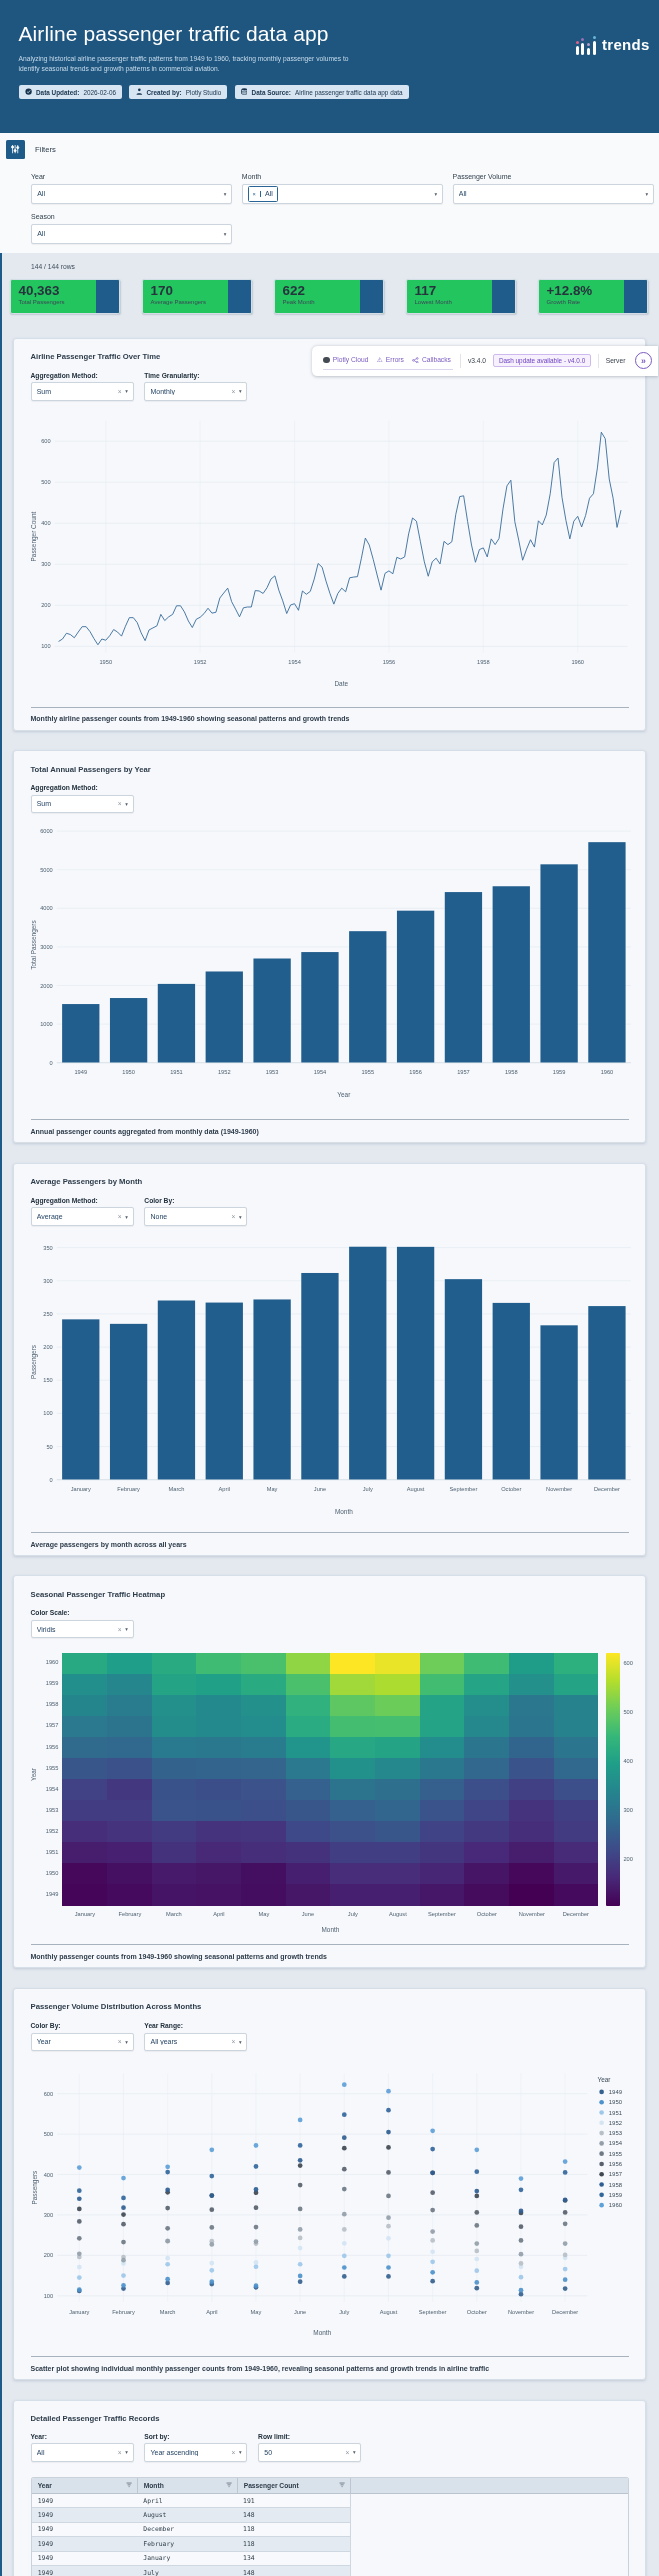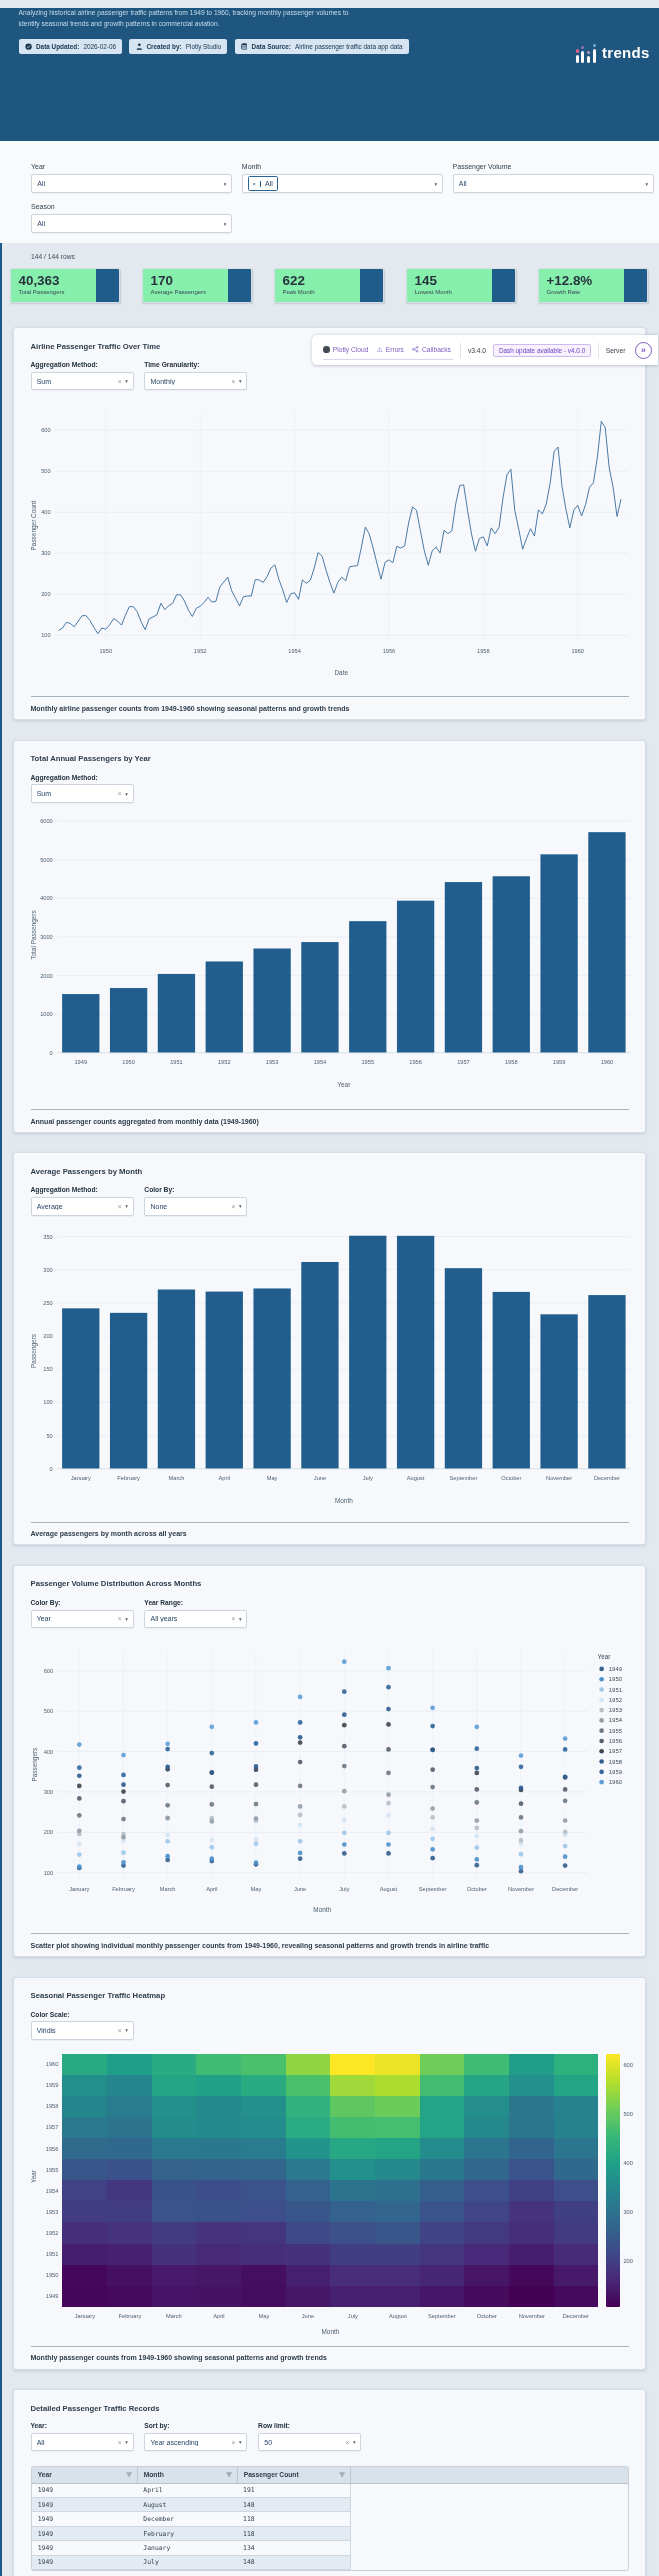--- a/index.html
+++ b/index.html
@@ -32,21 +32,21 @@
   .dd-x{color:#8c98a4;font-size:6.7px;margin:0 3.6px 0 3.1px;}
   .dd-caret{color:#55606c;font-size:5.2px;}
   .chip{display:inline-flex;align-items:center;border:0.5px solid #2a6496;border-radius:1.5px;height:13.4px;background:#fff;}
   .chip-x{padding:0 3.6px;border-right:0.5px solid #2a6496;color:#2a6496;font-size:5.7px;}
   .chip-label{padding:0 4.6px;color:#1b3c5e;}
   
   .main{background:#e4e9f0;padding:10.3px 0 6.2px;position:relative;}
   .left-strip{position:absolute;left:0;top:0;bottom:0;width:1.5px;background:#1e5b88;}
   .rows-info{margin:0 0 8.2px 31px;font-size:6.7px;color:#3f4c59;}
   .stats{display:flex;gap:22px;margin:0 10.3px;}
-  .stat{position:relative;width:110px;height:35px;background:#86efac;border:0.5px solid #d5dde6;border-radius:2.1px;box-shadow:0.5px 1px 1.5px rgba(90,105,125,.25);overflow:hidden;box-sizing:border-box;}
+  .stat{position:relative;width:110px;height:35px;background:#22c55e;border:0.5px solid #d5dde6;border-radius:2.1px;box-shadow:0.5px 1px 1.5px rgba(90,105,125,.25);overflow:hidden;box-sizing:border-box;}
   .stat-value{margin:3.6px 0 0 7.2px;font-size:13.4px;font-weight:700;color:#28333e;}
   .stat-label{margin:1px 0 0 7.2px;font-size:6px;color:#3c4856;}
   .stat-block{position:absolute;top:0;right:0;bottom:0;width:23px;background:#1f5c8b;}
   
   .card{position:relative;margin:19.6px 13px 0;background:#f6f8fb;border:0.5px solid #d6dee7;border-radius:3.1px;box-shadow:0 1px 2.6px rgba(80,95,115,.22);box-sizing:border-box;}
   .card:first-of-type{margin-top:24px;}
   .card-title{position:absolute;top:13.4px;left:16.5px;margin:0;font-size:7.7px;font-weight:700;color:#2e3c4b;}
   .controls{position:absolute;top:33px;left:16.5px;display:flex;gap:10.8px;}
   .control-label{display:block;font-size:6.7px;font-weight:700;color:#22303d;margin-bottom:3.6px;}
   .controls .dd{width:103px;}
@@ -78,20 +78,21 @@
   .dt-hfill{flex:1;}
   .dt-row{display:flex;height:14.4px;align-items:center;width:319px;border-bottom:0.5px solid #cfd8e1;border-right:0.5px solid #cfd8e1;box-sizing:border-box;font-family:"DejaVu Sans Mono",monospace;font-size:6.4px;color:#313f4c;background:#f7f9fc;}
   .dt-row:nth-child(even){background:#e3eaf1;}
   .dt-cell{box-sizing:border-box;padding-left:6.2px;overflow:hidden;white-space:nowrap;}
   .fico{display:inline-flex;}
 </style>
 </head>
 <body>
 
 <header class="header">
+  <h1 class="page-title">Airline passenger traffic data app</h1>
   <p class="subtitle">Analyzing historical airline passenger traffic patterns from 1949 to 1960, tracking monthly passenger volumes to identify seasonal trends and growth patterns in commercial aviation.</p>
   <div class="badges" id="badges">
       <span class="badge">
         <span class="fico">
           <svg width="7.2" height="7.2" viewBox="0 0 14 14">
             <circle cx="7" cy="7" r="6.2" fill="#17334d"></circle>
             <path d="M4 7.2 L6.2 9.3 L10 4.8" stroke="#d7e4f1" stroke-width="1.6" fill="none"></path>
           </svg>
         </span>
         <b>Data Updated:</b>
@@ -136,20 +137,35 @@
         <div class="logo-col">
           <div class="logo-dot" style="background: rgb(106, 182, 221);"></div>
           <div class="logo-bar" style="height: 13.4px;"></div>
         </div>
       </div>
     <span class="logo-text">trends</span>
   </div>
 </header>
 
 <section class="filters">
+  <div class="filters-head">
+    <span class="filters-icon">
+      <svg width="10.3" height="10.3" viewBox="0 0 20 20">
+          <g stroke="#ffffff" stroke-width="1.6" fill="#ffffff">
+            <line x1="5" y1="2" x2="5" y2="18"></line>
+            <circle cx="5" cy="6" r="2.1"></circle>
+            <line x1="10" y1="2" x2="10" y2="18"></line>
+            <circle cx="10" cy="13" r="2.1"></circle>
+            <line x1="15" y1="2" x2="15" y2="18"></line>
+            <circle cx="15" cy="7" r="2.1"></circle>
+          </g>
+        </svg>
+    </span>
+    <span class="filters-title">Filters</span>
+  </div>
   <div class="filters-grid">
     <div>
       <div class="flabel">Year</div>
       <div class="dd dd-lg">
           <span class="dd-value">All</span>
           <span class="dd-caret">▾</span>
         </div>
     </div>
     <div>
       <div class="flabel">Month</div>
@@ -192,21 +208,21 @@
         <div class="stat-value">170</div>
         <div class="stat-label">Average Passengers</div>
         <div class="stat-block"></div>
       </div>
       <div class="stat">
         <div class="stat-value">622</div>
         <div class="stat-label">Peak Month</div>
         <div class="stat-block"></div>
       </div>
       <div class="stat">
-        <div class="stat-value">145</div>
+        <div class="stat-value">117</div>
         <div class="stat-label">Lowest Month</div>
         <div class="stat-block"></div>
       </div>
       <div class="stat">
         <div class="stat-value">+12.8%</div>
         <div class="stat-label">Growth Rate</div>
         <div class="stat-block"></div>
       </div>
     </div>
 
@@ -408,20 +424,215 @@
         <text x="937.9166666666666" y="495" fill="#4d5f70" font-size="11" text-anchor="middle">October</text>
         <rect x="994.545" y="173.31098591549295" width="72.41" height="299.68901408450705" fill="#215e8e"></rect>
         <text x="1030.75" y="495" fill="#4d5f70" font-size="11" text-anchor="middle">November</text>
         <rect x="1087.378333333333" y="135.97859154929574" width="72.41" height="337.02140845070426" fill="#215e8e"></rect>
         <text x="1123.5833333333333" y="495" fill="#4d5f70" font-size="11" text-anchor="middle">December</text>
         <line x1="56" y1="473" x2="1170" y2="473" stroke="#c9d4de"></line>
         <text x="613" y="539" fill="#4d5f70" font-size="12.5" text-anchor="middle">Month</text>
         <text x="16" y="244.5" fill="#4d5f70" font-size="12.5" text-anchor="middle" transform="rotate(-90 16 244.5)">Passengers</text>
       </svg>
     <div class="caption">Average passengers by month across all years</div>
+  </section>
+
+  <section class="card" style="height:393px">
+    <h2 class="card-title">Seasonal Passenger Traffic Heatmap</h2>
+    <div class="controls">
+        <div class="control">
+          <label class="control-label">Color Scale:</label>
+          <div class="dd">
+            <span class="dd-value">Viridis</span>
+            <span class="dd-x">×</span>
+            <span class="dd-caret">▾</span>
+          </div>
+        </div>
+      </div>
+    <div id="heatmap" class="hm-wrap" style="top:71px;height:289px">
+        <div class="hm-grid">
+          <div style="background: rgb(41, 169, 130);"></div>
+          <div style="background: rgb(31, 158, 137);"></div>
+          <div style="background: rgb(41, 170, 129);"></div>
+          <div style="background: rgb(64, 187, 115);"></div>
+          <div style="background: rgb(75, 192, 108);"></div>
+          <div style="background: rgb(144, 213, 67);"></div>
+          <div style="background: rgb(253, 231, 37);"></div>
+          <div style="background: rgb(233, 228, 39);"></div>
+          <div style="background: rgb(110, 205, 88);"></div>
+          <div style="background: rgb(64, 187, 115);"></div>
+          <div style="background: rgb(31, 157, 137);"></div>
+          <div style="background: rgb(46, 175, 126);"></div>
+          <div style="background: rgb(35, 143, 140);"></div>
+          <div style="background: rgb(37, 134, 141);"></div>
+          <div style="background: rgb(36, 164, 133);"></div>
+          <div style="background: rgb(33, 160, 136);"></div>
+          <div style="background: rgb(42, 170, 129);"></div>
+          <div style="background: rgb(75, 192, 108);"></div>
+          <div style="background: rgb(160, 217, 57);"></div>
+          <div style="background: rgb(173, 220, 48);"></div>
+          <div style="background: rgb(66, 188, 113);"></div>
+          <div style="background: rgb(37, 165, 133);"></div>
+          <div style="background: rgb(35, 144, 140);"></div>
+          <div style="background: rgb(36, 164, 133);"></div>
+          <div style="background: rgb(37, 133, 141);"></div>
+          <div style="background: rgb(41, 123, 142);"></div>
+          <div style="background: rgb(35, 144, 140);"></div>
+          <div style="background: rgb(36, 137, 141);"></div>
+          <div style="background: rgb(35, 144, 140);"></div>
+          <div style="background: rgb(48, 177, 125);"></div>
+          <div style="background: rgb(94, 199, 98);"></div>
+          <div style="background: rgb(107, 204, 90);"></div>
+          <div style="background: rgb(36, 163, 134);"></div>
+          <div style="background: rgb(35, 142, 140);"></div>
+          <div style="background: rgb(43, 119, 142);"></div>
+          <div style="background: rgb(38, 131, 142);"></div>
+          <div style="background: rgb(42, 121, 142);"></div>
+          <div style="background: rgb(44, 115, 142);"></div>
+          <div style="background: rgb(35, 141, 140);"></div>
+          <div style="background: rgb(36, 137, 141);"></div>
+          <div style="background: rgb(35, 140, 140);"></div>
+          <div style="background: rgb(43, 171, 129);"></div>
+          <div style="background: rgb(68, 189, 112);"></div>
+          <div style="background: rgb(70, 190, 111);"></div>
+          <div style="background: rgb(36, 163, 134);"></div>
+          <div style="background: rgb(36, 136, 141);"></div>
+          <div style="background: rgb(44, 117, 142);"></div>
+          <div style="background: rgb(38, 131, 142);"></div>
+          <div style="background: rgb(48, 107, 142);"></div>
+          <div style="background: rgb(49, 104, 142);"></div>
+          <div style="background: rgb(41, 122, 142);"></div>
+          <div style="background: rgb(42, 120, 142);"></div>
+          <div style="background: rgb(41, 123, 142);"></div>
+          <div style="background: rgb(33, 149, 139);"></div>
+          <div style="background: rgb(39, 167, 131);"></div>
+          <div style="background: rgb(36, 164, 133);"></div>
+          <div style="background: rgb(35, 140, 140);"></div>
+          <div style="background: rgb(43, 117, 142);"></div>
+          <div style="background: rgb(50, 101, 142);"></div>
+          <div style="background: rgb(43, 117, 142);"></div>
+          <div style="background: rgb(57, 86, 139);"></div>
+          <div style="background: rgb(59, 81, 138);"></div>
+          <div style="background: rgb(51, 99, 141);"></div>
+          <div style="background: rgb(51, 100, 141);"></div>
+          <div style="background: rgb(51, 101, 141);"></div>
+          <div style="background: rgb(42, 121, 142);"></div>
+          <div style="background: rgb(34, 144, 139);"></div>
+          <div style="background: rgb(36, 136, 141);"></div>
+          <div style="background: rgb(42, 120, 142);"></div>
+          <div style="background: rgb(50, 103, 142);"></div>
+          <div style="background: rgb(58, 83, 139);"></div>
+          <div style="background: rgb(49, 105, 142);"></div>
+          <div style="background: rgb(65, 65, 133);"></div>
+          <div style="background: rgb(67, 56, 128);"></div>
+          <div style="background: rgb(58, 82, 138);"></div>
+          <div style="background: rgb(60, 78, 138);"></div>
+          <div style="background: rgb(59, 82, 138);"></div>
+          <div style="background: rgb(52, 97, 141);"></div>
+          <div style="background: rgb(44, 115, 142);"></div>
+          <div style="background: rgb(46, 111, 142);"></div>
+          <div style="background: rgb(53, 95, 140);"></div>
+          <div style="background: rgb(60, 79, 138);"></div>
+          <div style="background: rgb(65, 64, 132);"></div>
+          <div style="background: rgb(60, 79, 138);"></div>
+          <div style="background: rgb(66, 60, 130);"></div>
+          <div style="background: rgb(66, 60, 130);"></div>
+          <div style="background: rgb(58, 83, 138);"></div>
+          <div style="background: rgb(58, 82, 138);"></div>
+          <div style="background: rgb(60, 79, 138);"></div>
+          <div style="background: rgb(57, 86, 139);"></div>
+          <div style="background: rgb(52, 97, 141);"></div>
+          <div style="background: rgb(50, 102, 142);"></div>
+          <div style="background: rgb(58, 83, 139);"></div>
+          <div style="background: rgb(63, 69, 135);"></div>
+          <div style="background: rgb(69, 51, 125);"></div>
+          <div style="background: rgb(65, 63, 132);"></div>
+          <div style="background: rgb(70, 46, 123);"></div>
+          <div style="background: rgb(69, 51, 125);"></div>
+          <div style="background: rgb(67, 59, 129);"></div>
+          <div style="background: rgb(69, 51, 126);"></div>
+          <div style="background: rgb(68, 53, 126);"></div>
+          <div style="background: rgb(62, 73, 137);"></div>
+          <div style="background: rgb(60, 80, 138);"></div>
+          <div style="background: rgb(57, 86, 139);"></div>
+          <div style="background: rgb(64, 68, 134);"></div>
+          <div style="background: rgb(67, 57, 129);"></div>
+          <div style="background: rgb(70, 46, 123);"></div>
+          <div style="background: rgb(66, 59, 130);"></div>
+          <div style="background: rgb(71, 29, 110);"></div>
+          <div style="background: rgb(71, 32, 113);"></div>
+          <div style="background: rgb(69, 50, 125);"></div>
+          <div style="background: rgb(72, 41, 120);"></div>
+          <div style="background: rgb(70, 46, 123);"></div>
+          <div style="background: rgb(69, 50, 125);"></div>
+          <div style="background: rgb(65, 62, 131);"></div>
+          <div style="background: rgb(65, 62, 131);"></div>
+          <div style="background: rgb(68, 53, 127);"></div>
+          <div style="background: rgb(72, 40, 120);"></div>
+          <div style="background: rgb(71, 29, 110);"></div>
+          <div style="background: rgb(71, 43, 121);"></div>
+          <div style="background: rgb(69, 8, 91);"></div>
+          <div style="background: rgb(70, 16, 98);"></div>
+          <div style="background: rgb(71, 26, 107);"></div>
+          <div style="background: rgb(70, 22, 103);"></div>
+          <div style="background: rgb(69, 15, 97);"></div>
+          <div style="background: rgb(71, 31, 112);"></div>
+          <div style="background: rgb(71, 45, 122);"></div>
+          <div style="background: rgb(71, 45, 122);"></div>
+          <div style="background: rgb(72, 38, 118);"></div>
+          <div style="background: rgb(70, 21, 102);"></div>
+          <div style="background: rgb(69, 8, 90);"></div>
+          <div style="background: rgb(71, 25, 107);"></div>
+          <div style="background: rgb(69, 6, 89);"></div>
+          <div style="background: rgb(69, 10, 93);"></div>
+          <div style="background: rgb(70, 20, 102);"></div>
+          <div style="background: rgb(70, 18, 100);"></div>
+          <div style="background: rgb(69, 13, 95);"></div>
+          <div style="background: rgb(70, 22, 103);"></div>
+          <div style="background: rgb(71, 31, 112);"></div>
+          <div style="background: rgb(71, 31, 112);"></div>
+          <div style="background: rgb(70, 23, 104);"></div>
+          <div style="background: rgb(69, 11, 93);"></div>
+          <div style="background: rgb(68, 1, 84);"></div>
+          <div style="background: rgb(69, 10, 93);"></div>
+        </div>
+        <div class="hm-ylab" style="top: 12px; left: 1px;">1960</div>
+        <div class="hm-ylab" style="top: 33px; left: 1px;">1959</div>
+        <div class="hm-ylab" style="top: 54px; left: 1px;">1958</div>
+        <div class="hm-ylab" style="top: 75px; left: 1px;">1957</div>
+        <div class="hm-ylab" style="top: 97px; left: 1px;">1956</div>
+        <div class="hm-ylab" style="top: 118px; left: 1px;">1955</div>
+        <div class="hm-ylab" style="top: 139px; left: 1px;">1954</div>
+        <div class="hm-ylab" style="top: 160px; left: 1px;">1953</div>
+        <div class="hm-ylab" style="top: 181px; left: 1px;">1952</div>
+        <div class="hm-ylab" style="top: 202px; left: 1px;">1951</div>
+        <div class="hm-ylab" style="top: 223px; left: 1px;">1950</div>
+        <div class="hm-ylab" style="top: 244px; left: 1px;">1949</div>
+        <div class="hm-xlab" style="left: 34px;">January</div>
+        <div class="hm-xlab" style="left: 79px;">February</div>
+        <div class="hm-xlab" style="left: 123px;">March</div>
+        <div class="hm-xlab" style="left: 168px;">April</div>
+        <div class="hm-xlab" style="left: 213px;">May</div>
+        <div class="hm-xlab" style="left: 257px;">June</div>
+        <div class="hm-xlab" style="left: 302px;">July</div>
+        <div class="hm-xlab" style="left: 347px;">August</div>
+        <div class="hm-xlab" style="left: 391px;">September</div>
+        <div class="hm-xlab" style="left: 436px;">October</div>
+        <div class="hm-xlab" style="left: 481px;">November</div>
+        <div class="hm-xlab" style="left: 525px;">December</div>
+        <div class="hm-xtitle">Month</div>
+        <div class="hm-ytitle">Year</div>
+        <div class="hm-cbar" style="background: linear-gradient(to top, rgb(68, 1, 84) 0%, rgb(72, 40, 120) 11%, rgb(62, 74, 137) 22%, rgb(49, 104, 142) 33%, rgb(38, 130, 142) 44%, rgb(31, 158, 137) 56%, rgb(53, 183, 121) 67%, rgb(109, 205, 89) 78%, rgb(180, 222, 44) 89%, rgb(253, 231, 37) 100%);"></div>
+        <div class="hm-ctick" style="top: 209px;">200</div>
+        <div class="hm-ctick" style="top: 160px;">300</div>
+        <div class="hm-ctick" style="top: 111px;">400</div>
+        <div class="hm-ctick" style="top: 62px;">500</div>
+        <div class="hm-ctick" style="top: 13px;">600</div>
+      </div>
+    <div class="caption">Monthly passenger counts from 1949-1960 showing seasonal patterns and growth trends</div>
   </section>
 
   <section class="card" style="height:392px">
     <h2 class="card-title">Passenger Volume Distribution Across Months</h2>
     <div class="controls">
         <div class="control">
           <label class="control-label">Color By:</label>
           <div class="dd">
             <span class="dd-value">Year</span>
             <span class="dd-x">×</span>
@@ -644,215 +855,20 @@
           <text x="1128" y="268" fill="#3c4a58" font-size="11.5" text-anchor="start">1959</text>
           <circle cx="1114" cy="284" r="4.5" fill="#5ea0d8"></circle>
           <text x="1128" y="288" fill="#3c4a58" font-size="11.5" text-anchor="start">1960</text>
         </g>
         <text x="571" y="536" fill="#4d5f70" font-size="12.5" text-anchor="middle">Month</text>
         <text x="16" y="250" fill="#4d5f70" font-size="12.5" text-anchor="middle" transform="rotate(-90 16 250)">Passengers</text>
       </svg>
     <div class="caption">Scatter plot showing individual monthly passenger counts from 1949-1960, revealing seasonal patterns and growth trends in airline traffic</div>
   </section>
 
-  <section class="card" style="height:393px">
-    <h2 class="card-title">Seasonal Passenger Traffic Heatmap</h2>
-    <div class="controls">
-        <div class="control">
-          <label class="control-label">Color Scale:</label>
-          <div class="dd">
-            <span class="dd-value">Viridis</span>
-            <span class="dd-x">×</span>
-            <span class="dd-caret">▾</span>
-          </div>
-        </div>
-      </div>
-    <div id="heatmap" class="hm-wrap" style="top:71px;height:289px">
-        <div class="hm-grid">
-          <div style="background: rgb(41, 169, 130);"></div>
-          <div style="background: rgb(31, 158, 137);"></div>
-          <div style="background: rgb(41, 170, 129);"></div>
-          <div style="background: rgb(64, 187, 115);"></div>
-          <div style="background: rgb(75, 192, 108);"></div>
-          <div style="background: rgb(144, 213, 67);"></div>
-          <div style="background: rgb(253, 231, 37);"></div>
-          <div style="background: rgb(233, 228, 39);"></div>
-          <div style="background: rgb(110, 205, 88);"></div>
-          <div style="background: rgb(64, 187, 115);"></div>
-          <div style="background: rgb(31, 157, 137);"></div>
-          <div style="background: rgb(46, 175, 126);"></div>
-          <div style="background: rgb(35, 143, 140);"></div>
-          <div style="background: rgb(37, 134, 141);"></div>
-          <div style="background: rgb(36, 164, 133);"></div>
-          <div style="background: rgb(33, 160, 136);"></div>
-          <div style="background: rgb(42, 170, 129);"></div>
-          <div style="background: rgb(75, 192, 108);"></div>
-          <div style="background: rgb(160, 217, 57);"></div>
-          <div style="background: rgb(173, 220, 48);"></div>
-          <div style="background: rgb(66, 188, 113);"></div>
-          <div style="background: rgb(37, 165, 133);"></div>
-          <div style="background: rgb(35, 144, 140);"></div>
-          <div style="background: rgb(36, 164, 133);"></div>
-          <div style="background: rgb(37, 133, 141);"></div>
-          <div style="background: rgb(41, 123, 142);"></div>
-          <div style="background: rgb(35, 144, 140);"></div>
-          <div style="background: rgb(36, 137, 141);"></div>
-          <div style="background: rgb(35, 144, 140);"></div>
-          <div style="background: rgb(48, 177, 125);"></div>
-          <div style="background: rgb(94, 199, 98);"></div>
-          <div style="background: rgb(107, 204, 90);"></div>
-          <div style="background: rgb(36, 163, 134);"></div>
-          <div style="background: rgb(35, 142, 140);"></div>
-          <div style="background: rgb(43, 119, 142);"></div>
-          <div style="background: rgb(38, 131, 142);"></div>
-          <div style="background: rgb(42, 121, 142);"></div>
-          <div style="background: rgb(44, 115, 142);"></div>
-          <div style="background: rgb(35, 141, 140);"></div>
-          <div style="background: rgb(36, 137, 141);"></div>
-          <div style="background: rgb(35, 140, 140);"></div>
-          <div style="background: rgb(43, 171, 129);"></div>
-          <div style="background: rgb(68, 189, 112);"></div>
-          <div style="background: rgb(70, 190, 111);"></div>
-          <div style="background: rgb(36, 163, 134);"></div>
-          <div style="background: rgb(36, 136, 141);"></div>
-          <div style="background: rgb(44, 117, 142);"></div>
-          <div style="background: rgb(38, 131, 142);"></div>
-          <div style="background: rgb(48, 107, 142);"></div>
-          <div style="background: rgb(49, 104, 142);"></div>
-          <div style="background: rgb(41, 122, 142);"></div>
-          <div style="background: rgb(42, 120, 142);"></div>
-          <div style="background: rgb(41, 123, 142);"></div>
-          <div style="background: rgb(33, 149, 139);"></div>
-          <div style="background: rgb(39, 167, 131);"></div>
-          <div style="background: rgb(36, 164, 133);"></div>
-          <div style="background: rgb(35, 140, 140);"></div>
-          <div style="background: rgb(43, 117, 142);"></div>
-          <div style="background: rgb(50, 101, 142);"></div>
-          <div style="background: rgb(43, 117, 142);"></div>
-          <div style="background: rgb(57, 86, 139);"></div>
-          <div style="background: rgb(59, 81, 138);"></div>
-          <div style="background: rgb(51, 99, 141);"></div>
-          <div style="background: rgb(51, 100, 141);"></div>
-          <div style="background: rgb(51, 101, 141);"></div>
-          <div style="background: rgb(42, 121, 142);"></div>
-          <div style="background: rgb(34, 144, 139);"></div>
-          <div style="background: rgb(36, 136, 141);"></div>
-          <div style="background: rgb(42, 120, 142);"></div>
-          <div style="background: rgb(50, 103, 142);"></div>
-          <div style="background: rgb(58, 83, 139);"></div>
-          <div style="background: rgb(49, 105, 142);"></div>
-          <div style="background: rgb(65, 65, 133);"></div>
-          <div style="background: rgb(67, 56, 128);"></div>
-          <div style="background: rgb(58, 82, 138);"></div>
-          <div style="background: rgb(60, 78, 138);"></div>
-          <div style="background: rgb(59, 82, 138);"></div>
-          <div style="background: rgb(52, 97, 141);"></div>
-          <div style="background: rgb(44, 115, 142);"></div>
-          <div style="background: rgb(46, 111, 142);"></div>
-          <div style="background: rgb(53, 95, 140);"></div>
-          <div style="background: rgb(60, 79, 138);"></div>
-          <div style="background: rgb(65, 64, 132);"></div>
-          <div style="background: rgb(60, 79, 138);"></div>
-          <div style="background: rgb(66, 60, 130);"></div>
-          <div style="background: rgb(66, 60, 130);"></div>
-          <div style="background: rgb(58, 83, 138);"></div>
-          <div style="background: rgb(58, 82, 138);"></div>
-          <div style="background: rgb(60, 79, 138);"></div>
-          <div style="background: rgb(57, 86, 139);"></div>
-          <div style="background: rgb(52, 97, 141);"></div>
-          <div style="background: rgb(50, 102, 142);"></div>
-          <div style="background: rgb(58, 83, 139);"></div>
-          <div style="background: rgb(63, 69, 135);"></div>
-          <div style="background: rgb(69, 51, 125);"></div>
-          <div style="background: rgb(65, 63, 132);"></div>
-          <div style="background: rgb(70, 46, 123);"></div>
-          <div style="background: rgb(69, 51, 125);"></div>
-          <div style="background: rgb(67, 59, 129);"></div>
-          <div style="background: rgb(69, 51, 126);"></div>
-          <div style="background: rgb(68, 53, 126);"></div>
-          <div style="background: rgb(62, 73, 137);"></div>
-          <div style="background: rgb(60, 80, 138);"></div>
-          <div style="background: rgb(57, 86, 139);"></div>
-          <div style="background: rgb(64, 68, 134);"></div>
-          <div style="background: rgb(67, 57, 129);"></div>
-          <div style="background: rgb(70, 46, 123);"></div>
-          <div style="background: rgb(66, 59, 130);"></div>
-          <div style="background: rgb(71, 29, 110);"></div>
-          <div style="background: rgb(71, 32, 113);"></div>
-          <div style="background: rgb(69, 50, 125);"></div>
-          <div style="background: rgb(72, 41, 120);"></div>
-          <div style="background: rgb(70, 46, 123);"></div>
-          <div style="background: rgb(69, 50, 125);"></div>
-          <div style="background: rgb(65, 62, 131);"></div>
-          <div style="background: rgb(65, 62, 131);"></div>
-          <div style="background: rgb(68, 53, 127);"></div>
-          <div style="background: rgb(72, 40, 120);"></div>
-          <div style="background: rgb(71, 29, 110);"></div>
-          <div style="background: rgb(71, 43, 121);"></div>
-          <div style="background: rgb(69, 8, 91);"></div>
-          <div style="background: rgb(70, 16, 98);"></div>
-          <div style="background: rgb(71, 26, 107);"></div>
-          <div style="background: rgb(70, 22, 103);"></div>
-          <div style="background: rgb(69, 15, 97);"></div>
-          <div style="background: rgb(71, 31, 112);"></div>
-          <div style="background: rgb(71, 45, 122);"></div>
-          <div style="background: rgb(71, 45, 122);"></div>
-          <div style="background: rgb(72, 38, 118);"></div>
-          <div style="background: rgb(70, 21, 102);"></div>
-          <div style="background: rgb(69, 8, 90);"></div>
-          <div style="background: rgb(71, 25, 107);"></div>
-          <div style="background: rgb(69, 6, 89);"></div>
-          <div style="background: rgb(69, 10, 93);"></div>
-          <div style="background: rgb(70, 20, 102);"></div>
-          <div style="background: rgb(70, 18, 100);"></div>
-          <div style="background: rgb(69, 13, 95);"></div>
-          <div style="background: rgb(70, 22, 103);"></div>
-          <div style="background: rgb(71, 31, 112);"></div>
-          <div style="background: rgb(71, 31, 112);"></div>
-          <div style="background: rgb(70, 23, 104);"></div>
-          <div style="background: rgb(69, 11, 93);"></div>
-          <div style="background: rgb(68, 1, 84);"></div>
-          <div style="background: rgb(69, 10, 93);"></div>
-        </div>
-        <div class="hm-ylab" style="top: 12px; left: 1px;">1960</div>
-        <div class="hm-ylab" style="top: 33px; left: 1px;">1959</div>
-        <div class="hm-ylab" style="top: 54px; left: 1px;">1958</div>
-        <div class="hm-ylab" style="top: 75px; left: 1px;">1957</div>
-        <div class="hm-ylab" style="top: 97px; left: 1px;">1956</div>
-        <div class="hm-ylab" style="top: 118px; left: 1px;">1955</div>
-        <div class="hm-ylab" style="top: 139px; left: 1px;">1954</div>
-        <div class="hm-ylab" style="top: 160px; left: 1px;">1953</div>
-        <div class="hm-ylab" style="top: 181px; left: 1px;">1952</div>
-        <div class="hm-ylab" style="top: 202px; left: 1px;">1951</div>
-        <div class="hm-ylab" style="top: 223px; left: 1px;">1950</div>
-        <div class="hm-ylab" style="top: 244px; left: 1px;">1949</div>
-        <div class="hm-xlab" style="left: 34px;">January</div>
-        <div class="hm-xlab" style="left: 79px;">February</div>
-        <div class="hm-xlab" style="left: 123px;">March</div>
-        <div class="hm-xlab" style="left: 168px;">April</div>
-        <div class="hm-xlab" style="left: 213px;">May</div>
-        <div class="hm-xlab" style="left: 257px;">June</div>
-        <div class="hm-xlab" style="left: 302px;">July</div>
-        <div class="hm-xlab" style="left: 347px;">August</div>
-        <div class="hm-xlab" style="left: 391px;">September</div>
-        <div class="hm-xlab" style="left: 436px;">October</div>
-        <div class="hm-xlab" style="left: 481px;">November</div>
-        <div class="hm-xlab" style="left: 525px;">December</div>
-        <div class="hm-xtitle">Month</div>
-        <div class="hm-ytitle">Year</div>
-        <div class="hm-cbar" style="background: linear-gradient(to top, rgb(68, 1, 84) 0%, rgb(72, 40, 120) 11%, rgb(62, 74, 137) 22%, rgb(49, 104, 142) 33%, rgb(38, 130, 142) 44%, rgb(31, 158, 137) 56%, rgb(53, 183, 121) 67%, rgb(109, 205, 89) 78%, rgb(180, 222, 44) 89%, rgb(253, 231, 37) 100%);"></div>
-        <div class="hm-ctick" style="top: 209px;">200</div>
-        <div class="hm-ctick" style="top: 160px;">300</div>
-        <div class="hm-ctick" style="top: 111px;">400</div>
-        <div class="hm-ctick" style="top: 62px;">500</div>
-        <div class="hm-ctick" style="top: 13px;">600</div>
-      </div>
-    <div class="caption">Monthly passenger counts from 1949-1960 showing seasonal patterns and growth trends</div>
-  </section>
-
   <section class="card" style="height:394px">
     <h2 class="card-title">Detailed Passenger Traffic Records</h2>
     <div class="controls" style="top:32px">
         <div class="control">
           <label class="control-label">Year:</label>
           <div class="dd">
             <span class="dd-value">All</span>
             <span class="dd-x">×</span>
             <span class="dd-caret">▾</span>
           </div>

